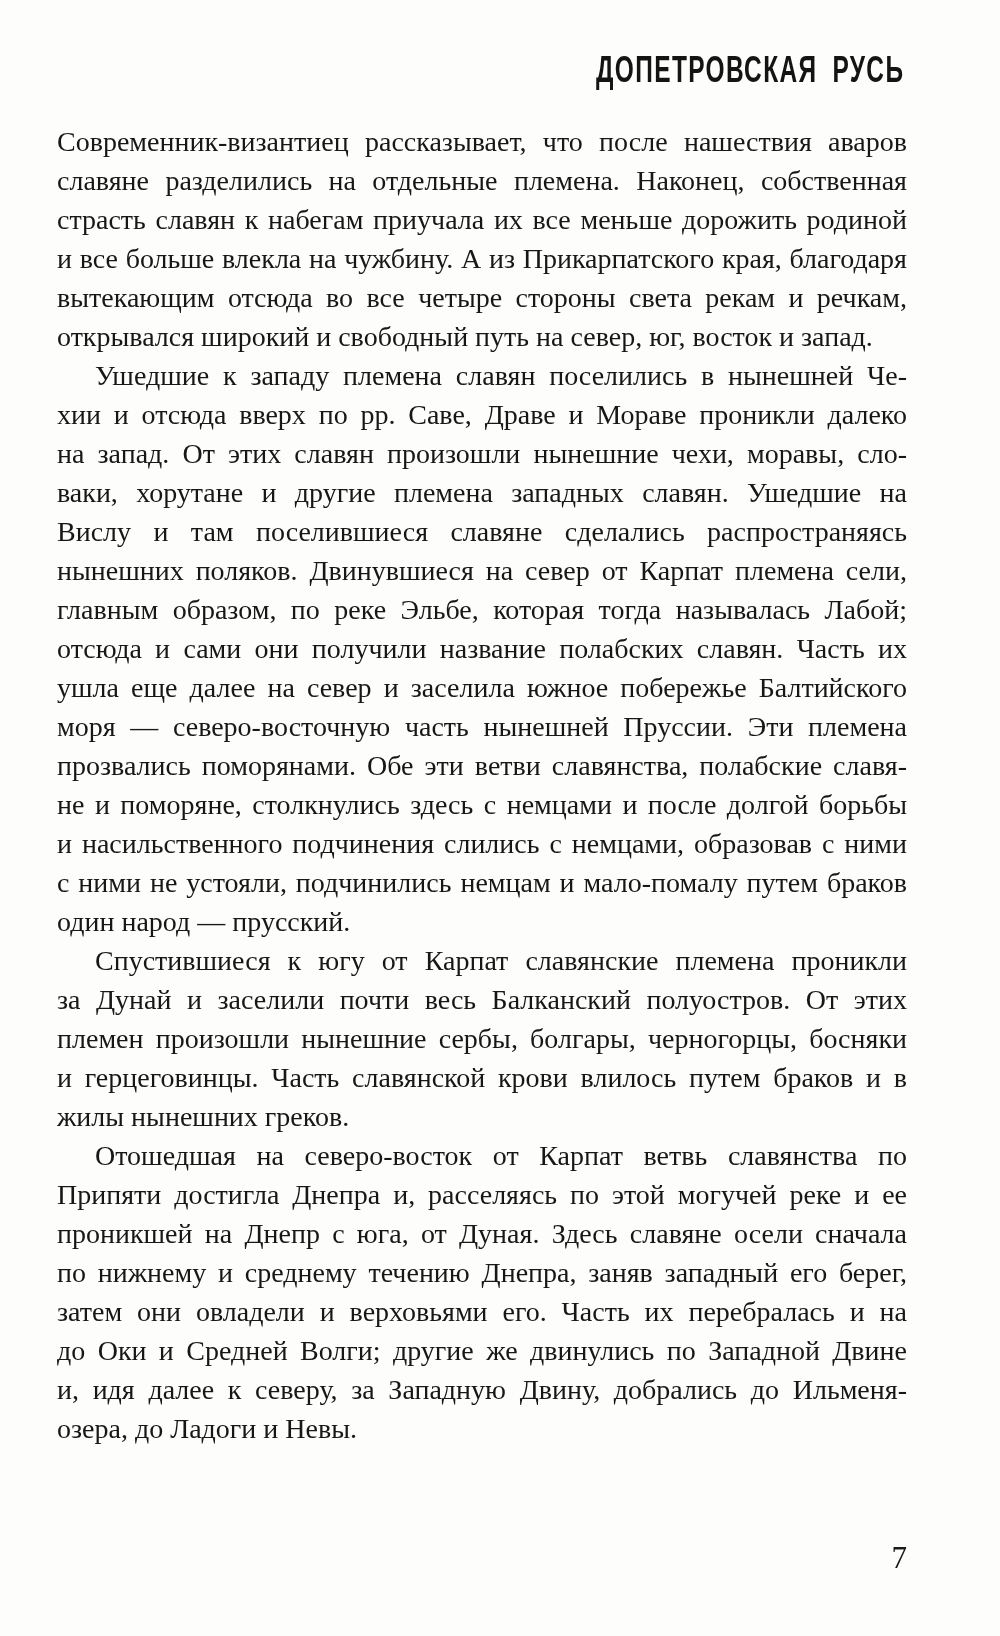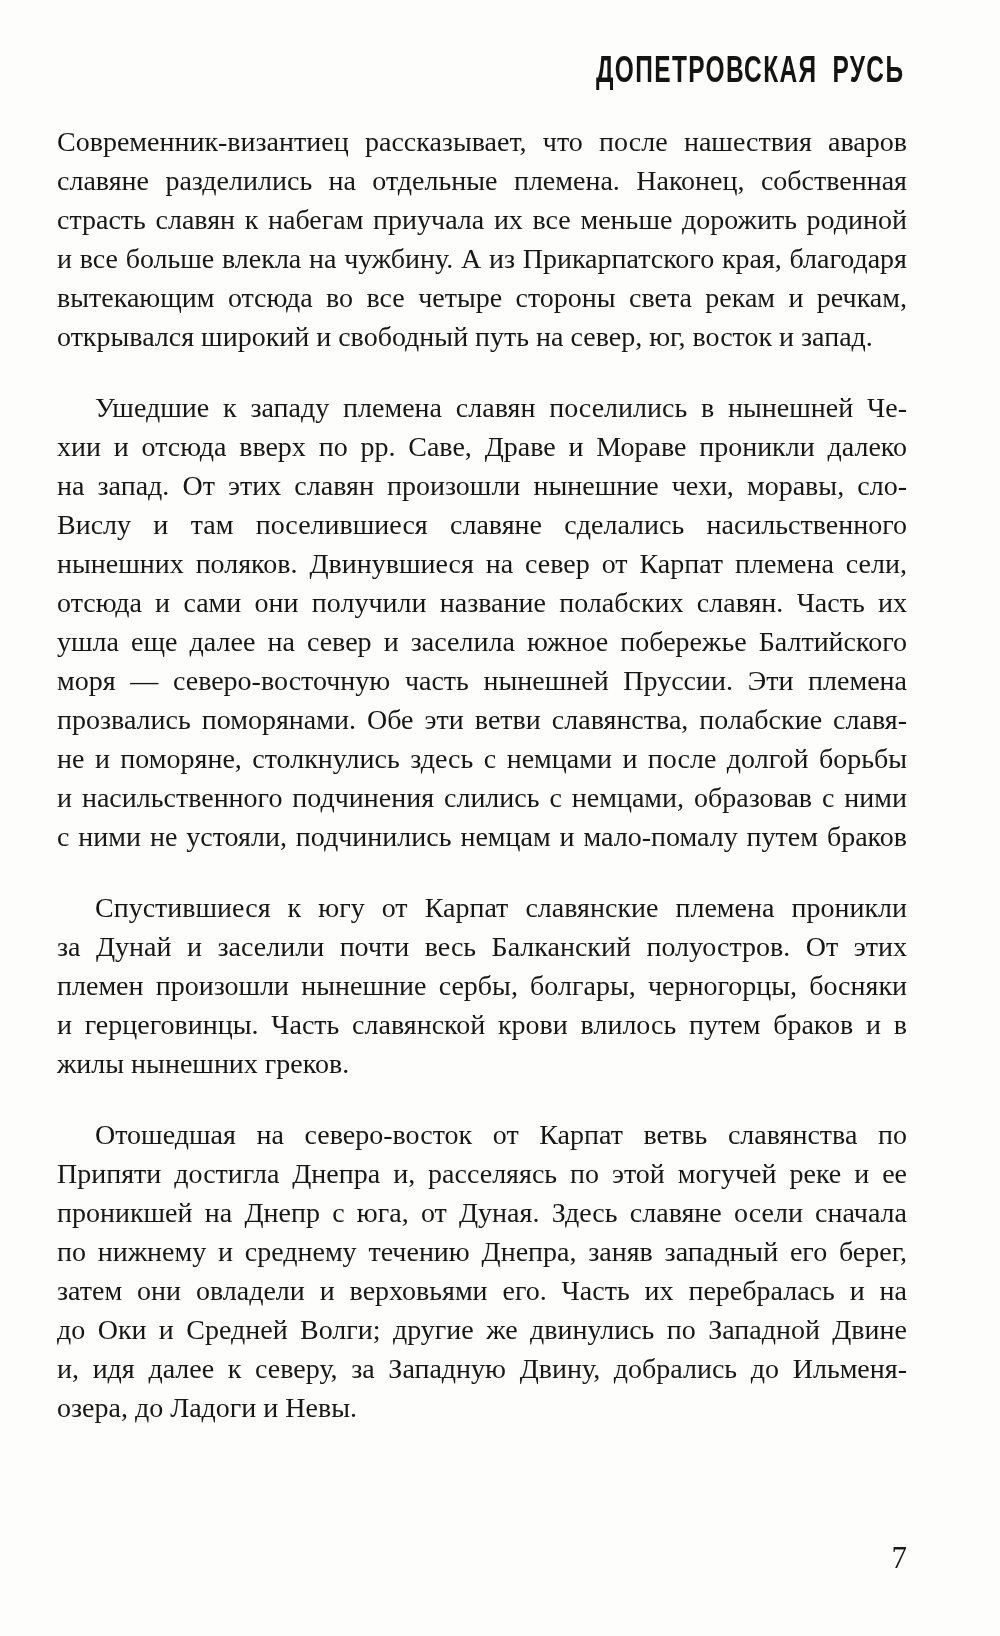--- a/index.html
+++ b/index.html
@@ -47,21 +47,20 @@
     text-align-last: justify;
     white-space: normal;
     height: 39px;
     overflow: visible;
   }
   .line.last {
     text-align-last: left;
   }
   .line.indent {
     text-indent: 38px;
-    margin-top: 32px;
   }
   .page-number {
     position: absolute;
     top: 1540px;
     right: 93px;
     font-size: 31px;
     color: #1a1a1a;
   }
 </style>
 </head>
@@ -76,29 +75,32 @@
         <div class="line">славяне разделились на отдельные племена. Наконец, собственная</div>
         <div class="line">страсть славян к набегам приучала их все меньше дорожить родиной</div>
         <div class="line">и все больше влекла на чужбину. А из Прикарпатского края, благодаря</div>
         <div class="line">вытекающим отсюда во все четыре стороны света рекам и речкам,</div>
         <div class="line last">открывался широкий и свободный путь на север, юг, восток и запад.</div>
       </div>
       <div class="paragraph">
         <div class="line indent">Ушедшие к западу племена славян поселились в нынешней Че-</div>
         <div class="line">хии и отсюда вверх по рр. Саве, Драве и Мораве проникли далеко</div>
         <div class="line">на запад. От этих славян произошли нынешние чехи, моравы, сло-</div>
-        <div class="line">Вислу и там поселившиеся славяне сделались насильственного</div>
+        <div class="line">ваки, хорутане и другие племена западных славян. Ушедшие на</div>
+        <div class="line">Вислу и там поселившиеся славяне сделались распространяясь</div>
         <div class="line">нынешних поляков. Двинувшиеся на север от Карпат племена сели,</div>
+        <div class="line">главным образом, по реке Эльбе, которая тогда называлась Лабой;</div>
         <div class="line">отсюда и сами они получили название полабских славян. Часть их</div>
         <div class="line">ушла еще далее на север и заселила южное побережье Балтийского</div>
         <div class="line">моря — северо-восточную часть нынешней Пруссии. Эти племена</div>
         <div class="line">прозвались поморянами. Обе эти ветви славянства, полабские славя-</div>
         <div class="line">не и поморяне, столкнулись здесь с немцами и после долгой борьбы</div>
         <div class="line">и насильственного подчинения слились с немцами, образовав с ними</div>
         <div class="line">с ними не устояли, подчинились немцам и мало-помалу путем браков</div>
+        <div class="line last">один народ — прусский.</div>
       </div>
       <div class="paragraph">
         <div class="line indent">Спустившиеся к югу от Карпат славянские племена проникли</div>
         <div class="line">за Дунай и заселили почти весь Балканский полуостров. От этих</div>
         <div class="line">племен произошли нынешние сербы, болгары, черногорцы, босняки</div>
         <div class="line">и герцеговинцы. Часть славянской крови влилось путем браков и в</div>
         <div class="line last">жилы нынешних греков.</div>
       </div>
       <div class="paragraph">
         <div class="line indent">Отошедшая на северо-восток от Карпат ветвь славянства по</div>

